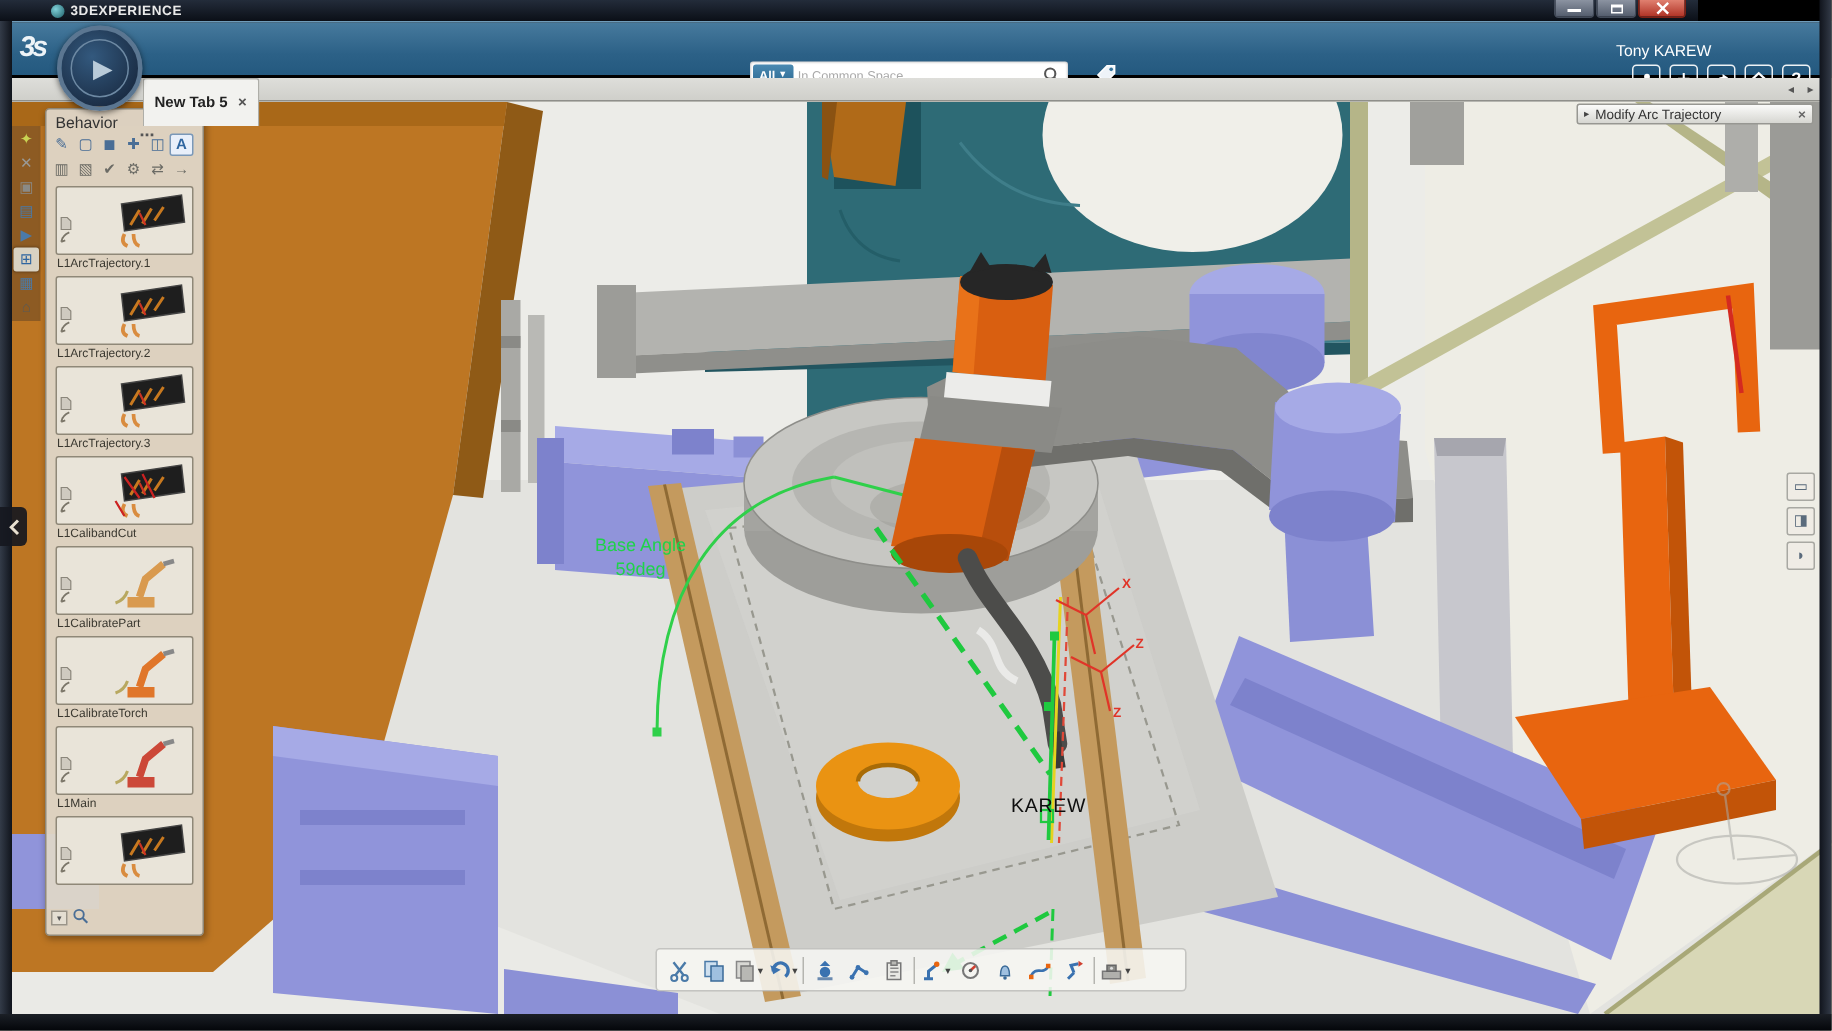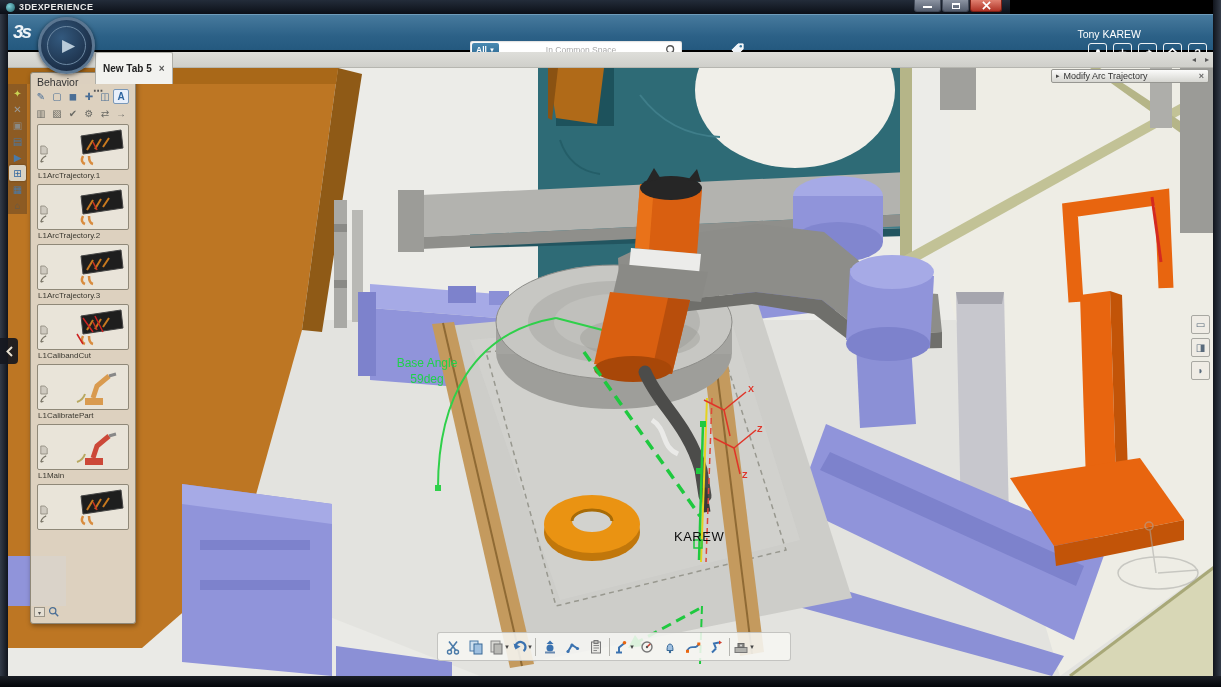--- a/index.html
+++ b/index.html
@@ -1,21 +1,21 @@
 <!DOCTYPE html>
 <html><head>
 <meta charset="utf-8">
 <style>
   * { margin:0; padding:0; box-sizing:border-box; }
   body { font-family:"Liberation Sans","DejaVu Sans",sans-serif; background:#000; }
   .window { position:relative; width:1221px; height:687px; overflow:hidden; background:#000; }
 
   
-  .titlebar { position:absolute; left:0; top:0; width:1010px; height:14px;
-    background:linear-gradient(#232c3a,#0b0f17); z-index:60; display:flex; align-items:center; }
+  .titlebar { position:absolute; left:0; top:0; width:1132px; height:14px;
+    background:linear-gradient(#232c3a,#0b0f17); z-index:60; display:flex; align-items:center;padding-left:28px; }
   .app-logo-dot { width:9px; height:9px; border-radius:50%; margin:0 4px 0 6px;
     background:radial-gradient(circle at 35% 35%, #7fd0d8, #1d5d66); }
   .titlebar-text { color:#e9e9e9; font-size:9px; font-weight:bold; letter-spacing:.4px; }
   .win-controls { position:absolute; right:8px; top:0; display:flex; }
   .win-btn { width:27px; height:12px; margin-left:1px; border:1px solid #424a58; border-top:none;
     border-radius:0 0 3px 3px; background:linear-gradient(#8b93a1,#545d6d); display:flex;
     align-items:center; justify-content:center; }
   .win-btn.close { width:32px; background:linear-gradient(#e08070,#b03326); border-color:#7c2015; }
   .glyph-min { width:9px; height:2px; background:#fff; margin-top:3px; }
   .glyph-max { width:8px; height:6px; border:1px solid #fff; border-top:2px solid #fff; }
@@ -26,22 +26,22 @@
     font-style:italic; letter-spacing:-2px; }
   .compass { position:absolute; left:38px; top:17px; width:57px; height:57px; border-radius:50%;
     background:radial-gradient(circle at 40% 35%, #33597e, #131f33); border:3px solid #5b7691;
     box-shadow:0 1px 4px rgba(0,0,0,.6); z-index:45; display:flex; align-items:center; justify-content:center; }
   .compass::before { content:""; position:absolute; inset:6px; border-radius:50%; border:1px solid #6d89a3; }
   .compass .play { color:#b9cbd9; font-size:17px; margin-left:4px; }
   .appbar-title { position:absolute; left:102px; top:0; height:38px; display:flex; align-items:center;
     color:#fff; font-size:12px; white-space:nowrap; }
   .appbar-title .b { font-weight:bold; }
   .appbar-title .sep { margin:0 5px; font-weight:bold; }
-  .searchbox { position:absolute; left:470px; top:26px; width:212px; height:17px; background:#fff;
-    border-radius:2px; display:flex; align-items:center; box-shadow:inset 0 0 2px rgba(0,0,0,.4);gap:44px; }
+  .searchbox { position:absolute; left:500px; top:26px; width:212px; height:17px; background:#fff;
+    border-radius:2px; display:flex; align-items:center; box-shadow:inset 0 0 2px rgba(0,0,0,.4); }
   .scope-chip { height:13px; margin:0 3px 0 2px; padding:0 4px; border-radius:2px;
     background:linear-gradient(#4a8ab2,#2e6a93); color:#fff; font-size:8.5px; font-weight:bold;
     display:flex; align-items:center; gap:2px; }
   .scope-chip .caret { font-size:6px; }
   .search-input { flex:1; border:none; outline:none; font-size:8.5px; color:#444; background:transparent; min-width:0; }
   .search-input::placeholder { color:#a9a9a9; }
   .search-mag { margin-right:5px; display:flex; }
   .tag-btn { position:absolute; left:730px; top:27px; display:flex; }
   .user-name { position:absolute; left:1065px; top:0; width:76px; height:38px; display:flex;
     align-items:center; justify-content:flex-end; color:#fff; font-size:10.5px; }
@@ -536,20 +536,41 @@
         <span class="b-art"><svg viewBox="0 0 64 42" width="64" height="42">
                 <rect x="22" y="32" width="18" height="7" fill="#d99a4f"></rect>
                 <path d="M30,32 L34,20 L46,10" stroke="#d99a4f" stroke-width="5" fill="none"></path>
                 <path d="M46,10 l7,-2" stroke="#888" stroke-width="3" fill="none"></path>
                 <path d="M14,36 q6,-2 8,-8" stroke="#b8a860" stroke-width="2" fill="none"></path>
               </svg></span>
       </div>
       <div class="b-label">L1CalibratePart</div>
     </div>
 
+    <div class="b-item">
+      <div class="b-thumb">
+        <span class="b-doc">
+          <svg viewBox="0 0 10 12" width="8" height="10">
+                <path d="M1,1 h5 l3,3 v7 h-8 z" fill="#cfcac0" stroke="#8a857a"></path>
+              </svg>
+        </span>
+        <span class="b-hook">
+          <svg viewBox="0 0 10 10" width="9" height="9">
+                <path d="M8,1 Q3,3 2,8 M2,8 l3,-1 M2,8 l1,-3" stroke="#7a7568" stroke-width="1.3" fill="none"></path>
+              </svg>
+        </span>
+        <span class="b-art"><svg viewBox="0 0 64 42" width="64" height="42">
+                <rect x="22" y="32" width="18" height="7" fill="#e0762a"></rect>
+                <path d="M30,32 L34,20 L46,10" stroke="#e0762a" stroke-width="5" fill="none"></path>
+                <path d="M46,10 l7,-2" stroke="#888" stroke-width="3" fill="none"></path>
+                <path d="M14,36 q6,-2 8,-8" stroke="#b8a860" stroke-width="2" fill="none"></path>
+              </svg></span>
+      </div>
+      <div class="b-label">L1CalibrateTorch</div>
+    </div>
 
     <div class="b-item">
       <div class="b-thumb">
         <span class="b-doc">
           <svg viewBox="0 0 10 12" width="8" height="10">
                 <path d="M1,1 h5 l3,3 v7 h-8 z" fill="#cfcac0" stroke="#8a857a"></path>
               </svg>
         </span>
         <span class="b-hook">
           <svg viewBox="0 0 10 10" width="9" height="9">

